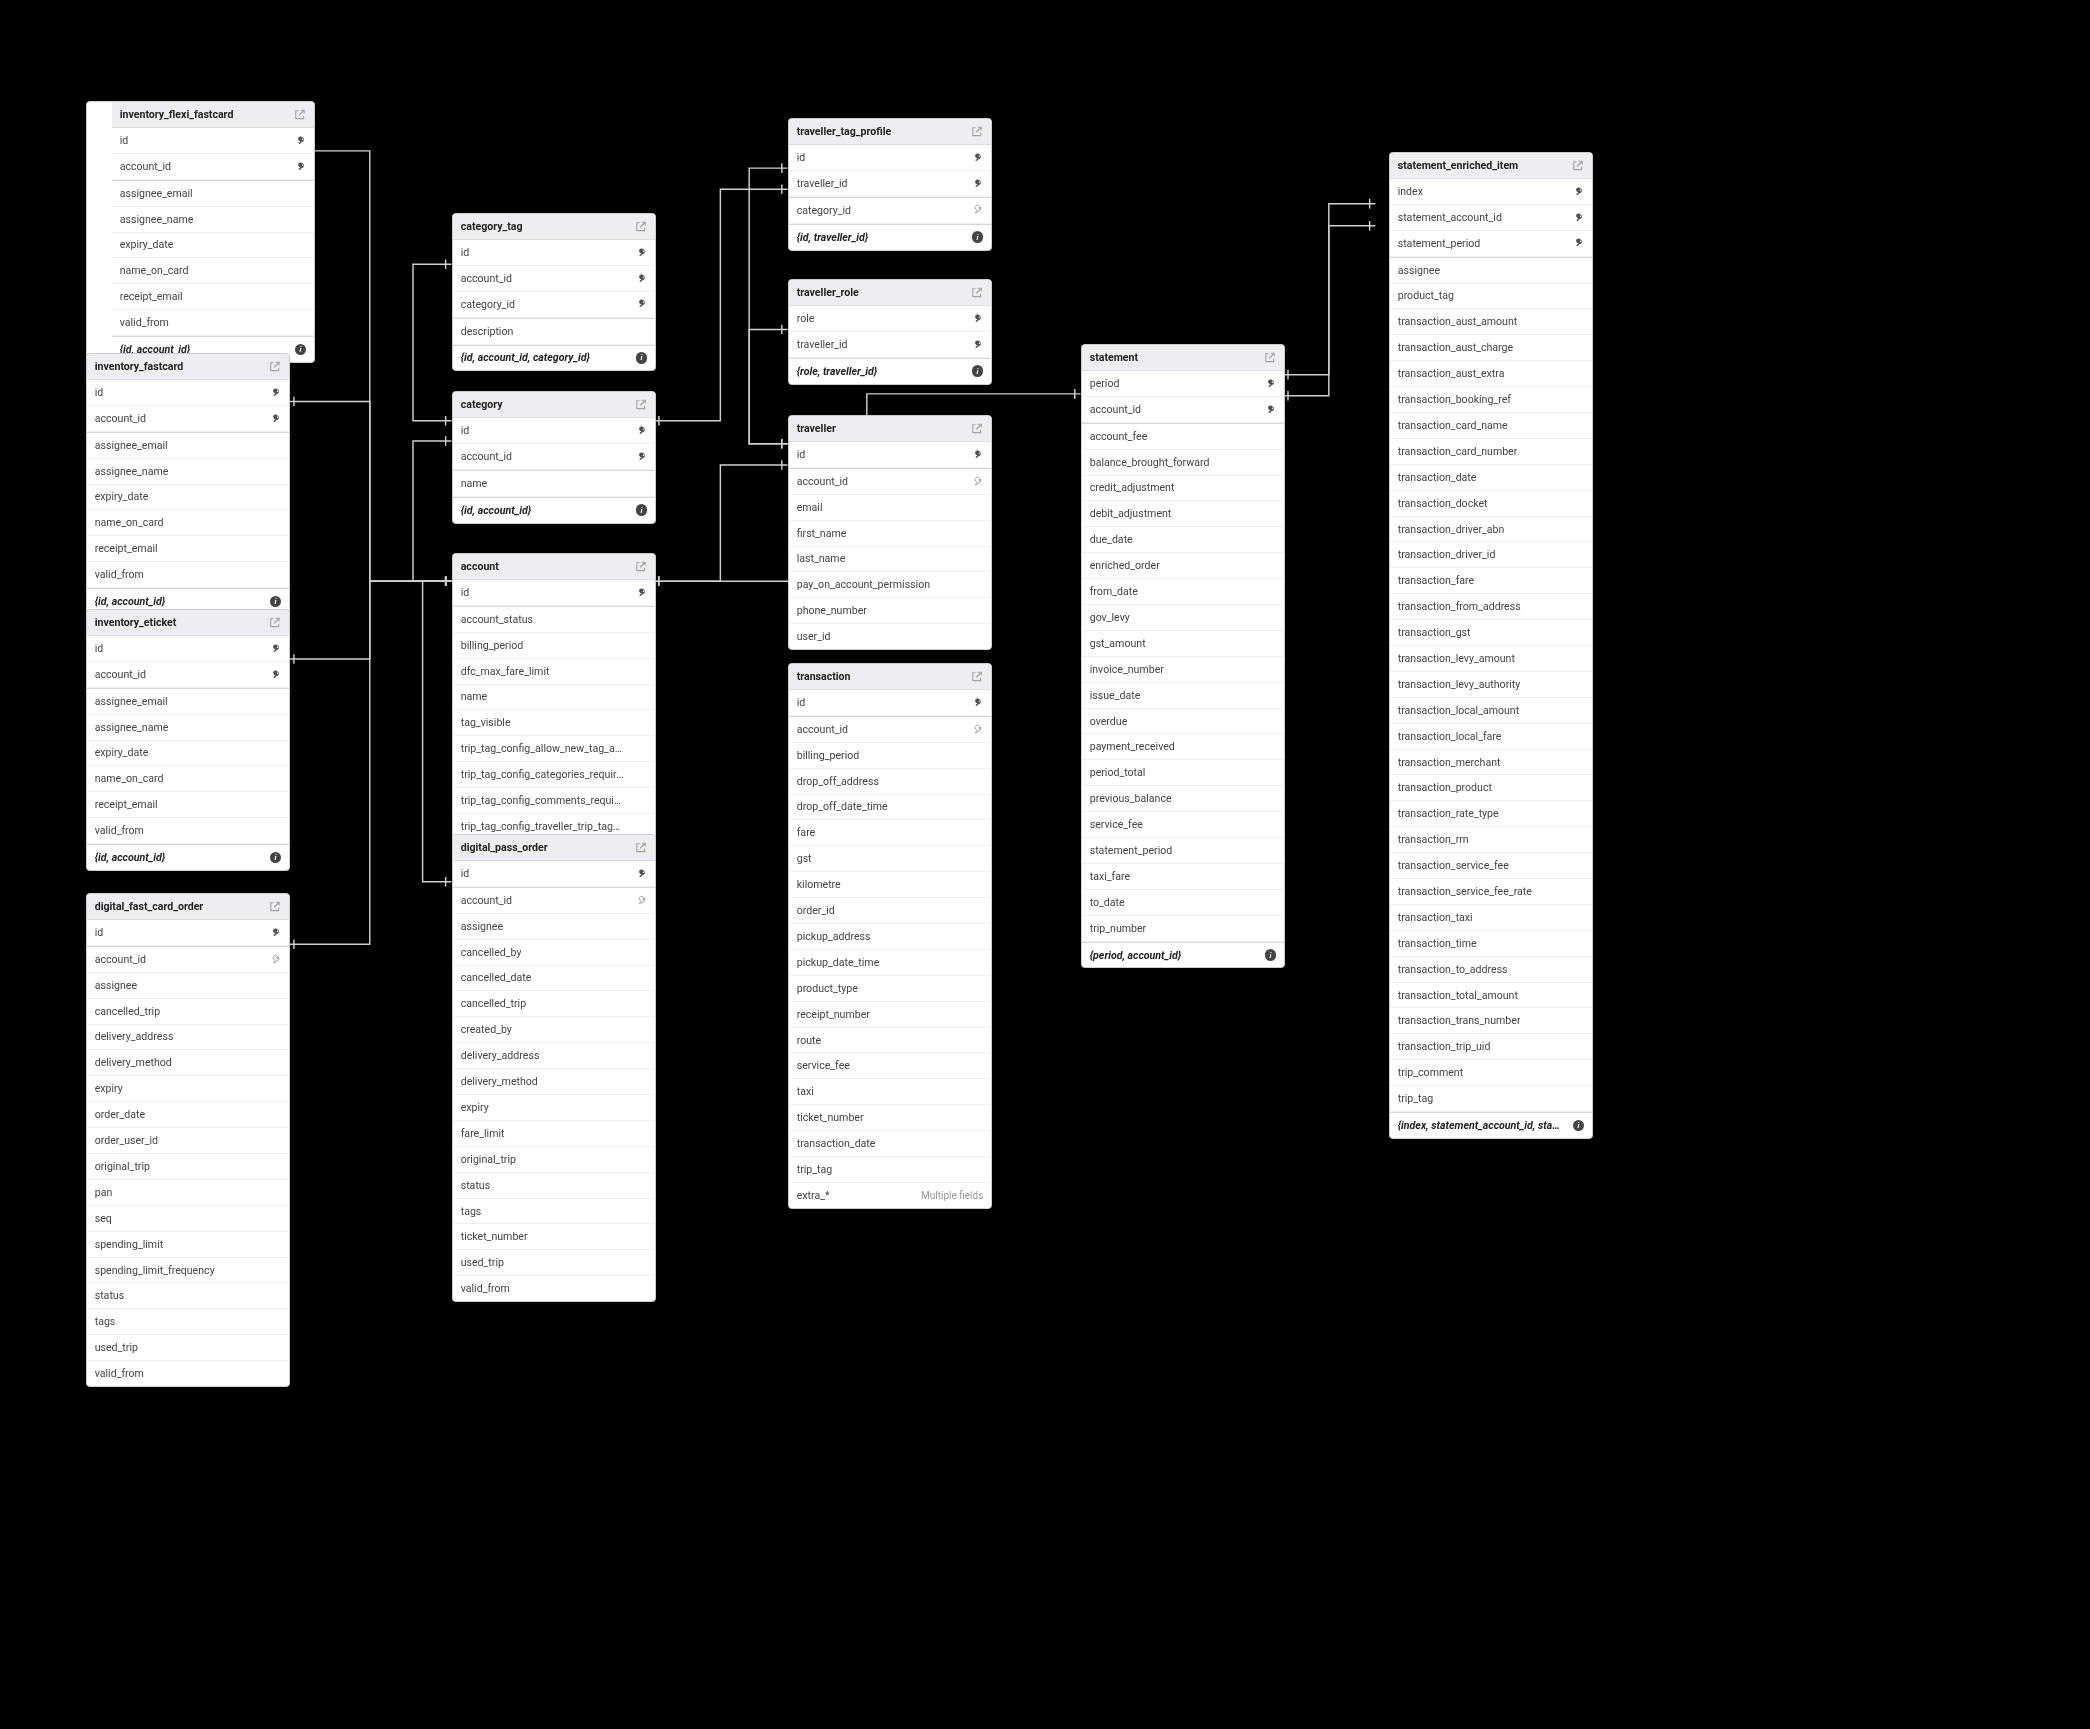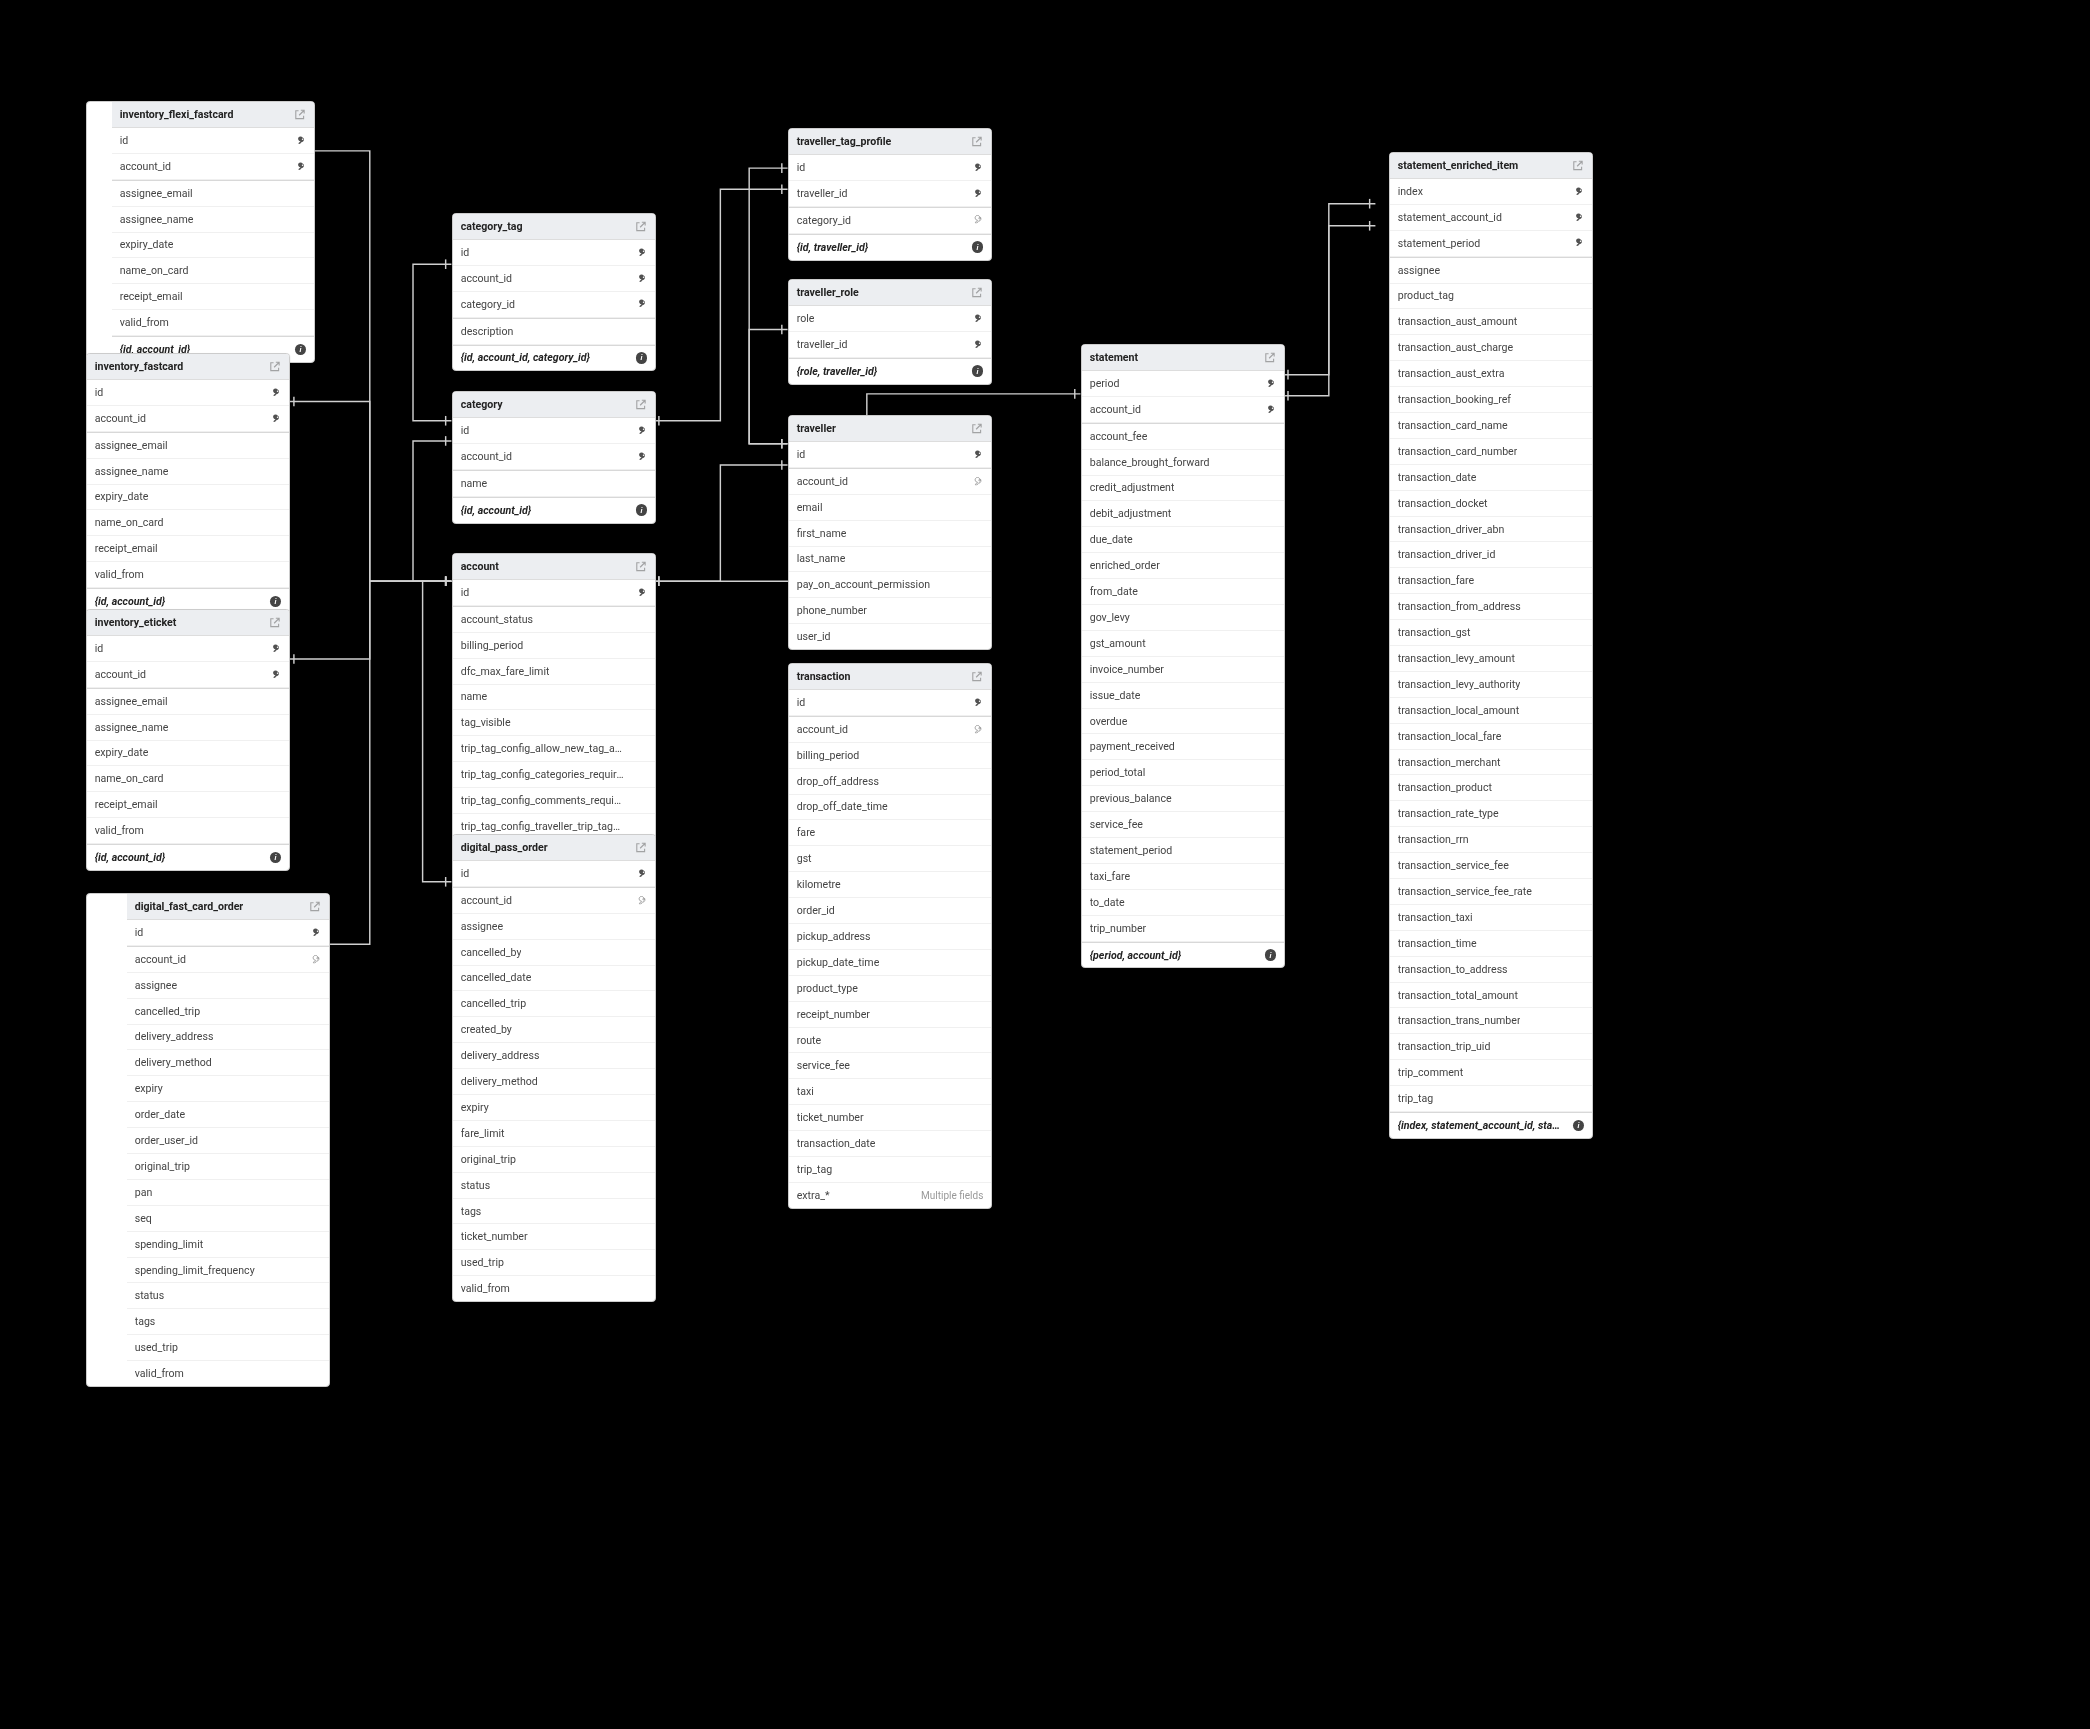--- a/index.html
+++ b/index.html
@@ -256,21 +256,21 @@
        <span class="label">valid_from</span>
        <span class=""></span>
      </div>
         <div class="divider"></div>
       <div class="row composite">
         <span class="label">{id, account_id}</span>
         <span class="info">i</span>
       </div>
       </div>
     </div>
-    <div class="table" style="left: 86px; top: 893px; padding-left: 40px;">
+    <div class="table" style="left: 86px; top: 893px;">
     <div class="thead">
       <span class="ttl">digital_fast_card_order</span>
       <span class="open"><svg viewBox="0 0 24 24" width="13.4" height="13.4">
             <path fill="none" stroke="#666" stroke-width="2" d="M14 4h6v6M20 4l-9 9M19 14v5H5V5h5"></path>
           </svg></span>
     </div>
     <div class="rows">
         <div class="row">
        <span class="label">id</span>
        <span class="pk">
@@ -569,21 +569,21 @@
         <div class="row">
        <span class="label">used_trip</span>
        <span class=""></span>
      </div>
         <div class="row">
        <span class="label">valid_from</span>
        <span class=""></span>
      </div>
       </div>
     </div>
-    <div class="table" style="left: 788px; top: 128px;">
+    <div class="table" style="left: 788px; top: 118px;">
     <div class="thead">
       <span class="ttl">traveller_tag_profile</span>
       <span class="open"><svg viewBox="0 0 24 24" width="13.4" height="13.4">
             <path fill="none" stroke="#666" stroke-width="2" d="M14 4h6v6M20 4l-9 9M19 14v5H5V5h5"></path>
           </svg></span>
     </div>
     <div class="rows">
         <div class="row">
        <span class="label">id</span>
        <span class="pk">

